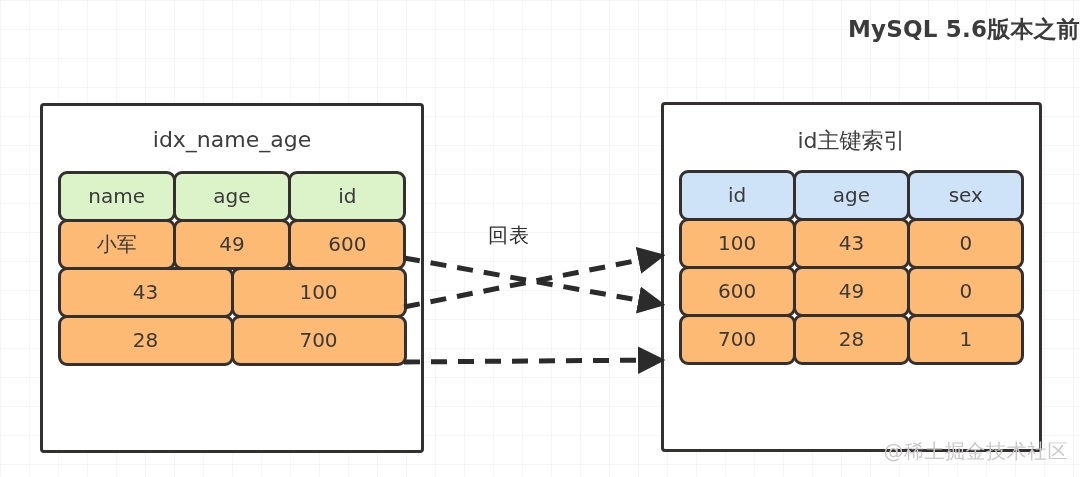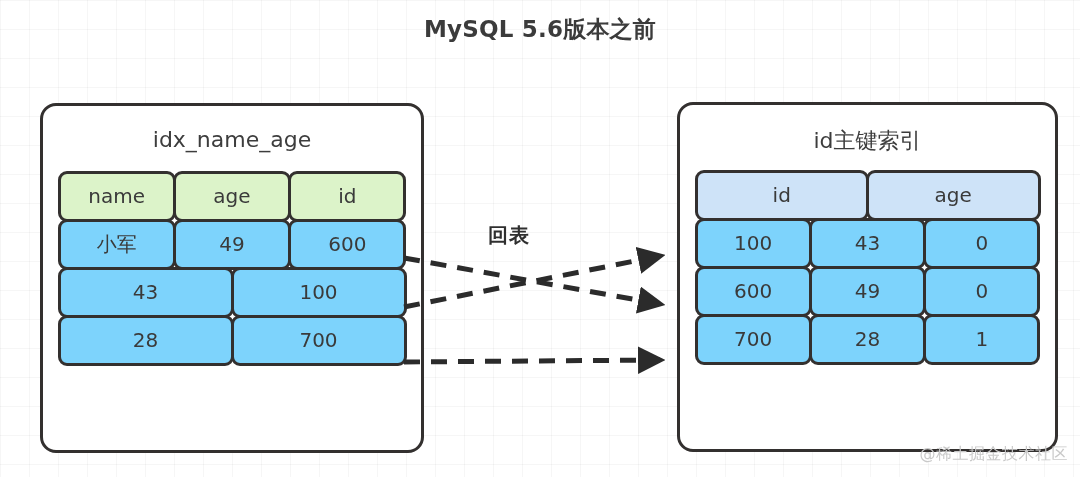--- a/index.html
+++ b/index.html
@@ -20,35 +20,35 @@
   }
   .stage {
     position: absolute;
     inset: 0;
   }
   #diagram-title {
     position: absolute;
     left: 0;
     top: 14px;
     width: 1080px;
-    text-align: center;
+    text-align: right;
     font-size: 23px;
     font-weight: bold;
     color: #3b3b3b;
     letter-spacing: 0.2px;
   }
   .panel {
     position: absolute;
     box-sizing: border-box;
     border: 3px solid #33302f;
-    border-radius: 16px;
+    border-radius: 4px;
     background: #ffffff;
   }
   #left-panel  { left: 40px;  top: 103px; width: 384px; height: 350px; }
-  #right-panel { left: 661px; top: 102px; width: 381px; height: 350px; margin-left: 16px; }
+  #right-panel { left: 661px; top: 102px; width: 381px; height: 350px; }
   .panel-title {
     position: absolute;
     left: 0;
     top: 21px;
     width: 100%;
     text-align: center;
     font-size: 22px;
     color: #3d3d3d;
     white-space: nowrap;
   }
@@ -64,21 +64,21 @@
     display: flex;
     flex-direction: row;
   }
   .cell {
     box-sizing: border-box;
     flex: 1 1 0;
     height: 51px;
     margin: -1.5px;
     border: 3px solid #33302f;
     border-radius: 9px;
-    background: #7dd3fc;
+    background: #fdba74;
     display: flex;
     align-items: center;
     justify-content: center;
     font-size: 20px;
     color: #3a3a3a;
     white-space: nowrap;
   }
   .cell.head { font-size: 20px; }
   #left-panel  .cell.head { background: #dcf3c9; }
   #right-panel .cell.head { background: #cee3f8; }
@@ -87,29 +87,29 @@
     position: absolute;
     left: 0; top: 0;
     width: 1080px; height: 477px;
     pointer-events: none;
   }
   #arrow-label {
     position: absolute;
     left: 488px;
     top: 222px;
     font-size: 20px;
-    font-weight: bold;
+    font-weight: normal;
     color: #2f2f2f;
     letter-spacing: 1px;
   }
   #watermark {
     position: absolute;
     right: 12px;
     bottom: 12px;
-    font-size: 16px;
+    font-size: 20px;
     color: #c9c9c9;
     letter-spacing: 0.5px;
     white-space: nowrap;
   }
 </style>
 </head>
 <body>
 
 <div class="stage">
 
@@ -138,20 +138,21 @@
       </div>
     </div>
   </div>
 
   <div class="panel" id="right-panel">
     <div class="panel-title">id主键索引</div>
     <div class="grid-table">
       <div class="grid-row">
         <div class="cell head">id</div>
         <div class="cell head">age</div>
+        <div class="cell head">sex</div>
       </div>
       <div class="grid-row">
         <div class="cell">100</div>
         <div class="cell">43</div>
         <div class="cell">0</div>
       </div>
       <div class="grid-row">
         <div class="cell">600</div>
         <div class="cell">49</div>
         <div class="cell">0</div>

